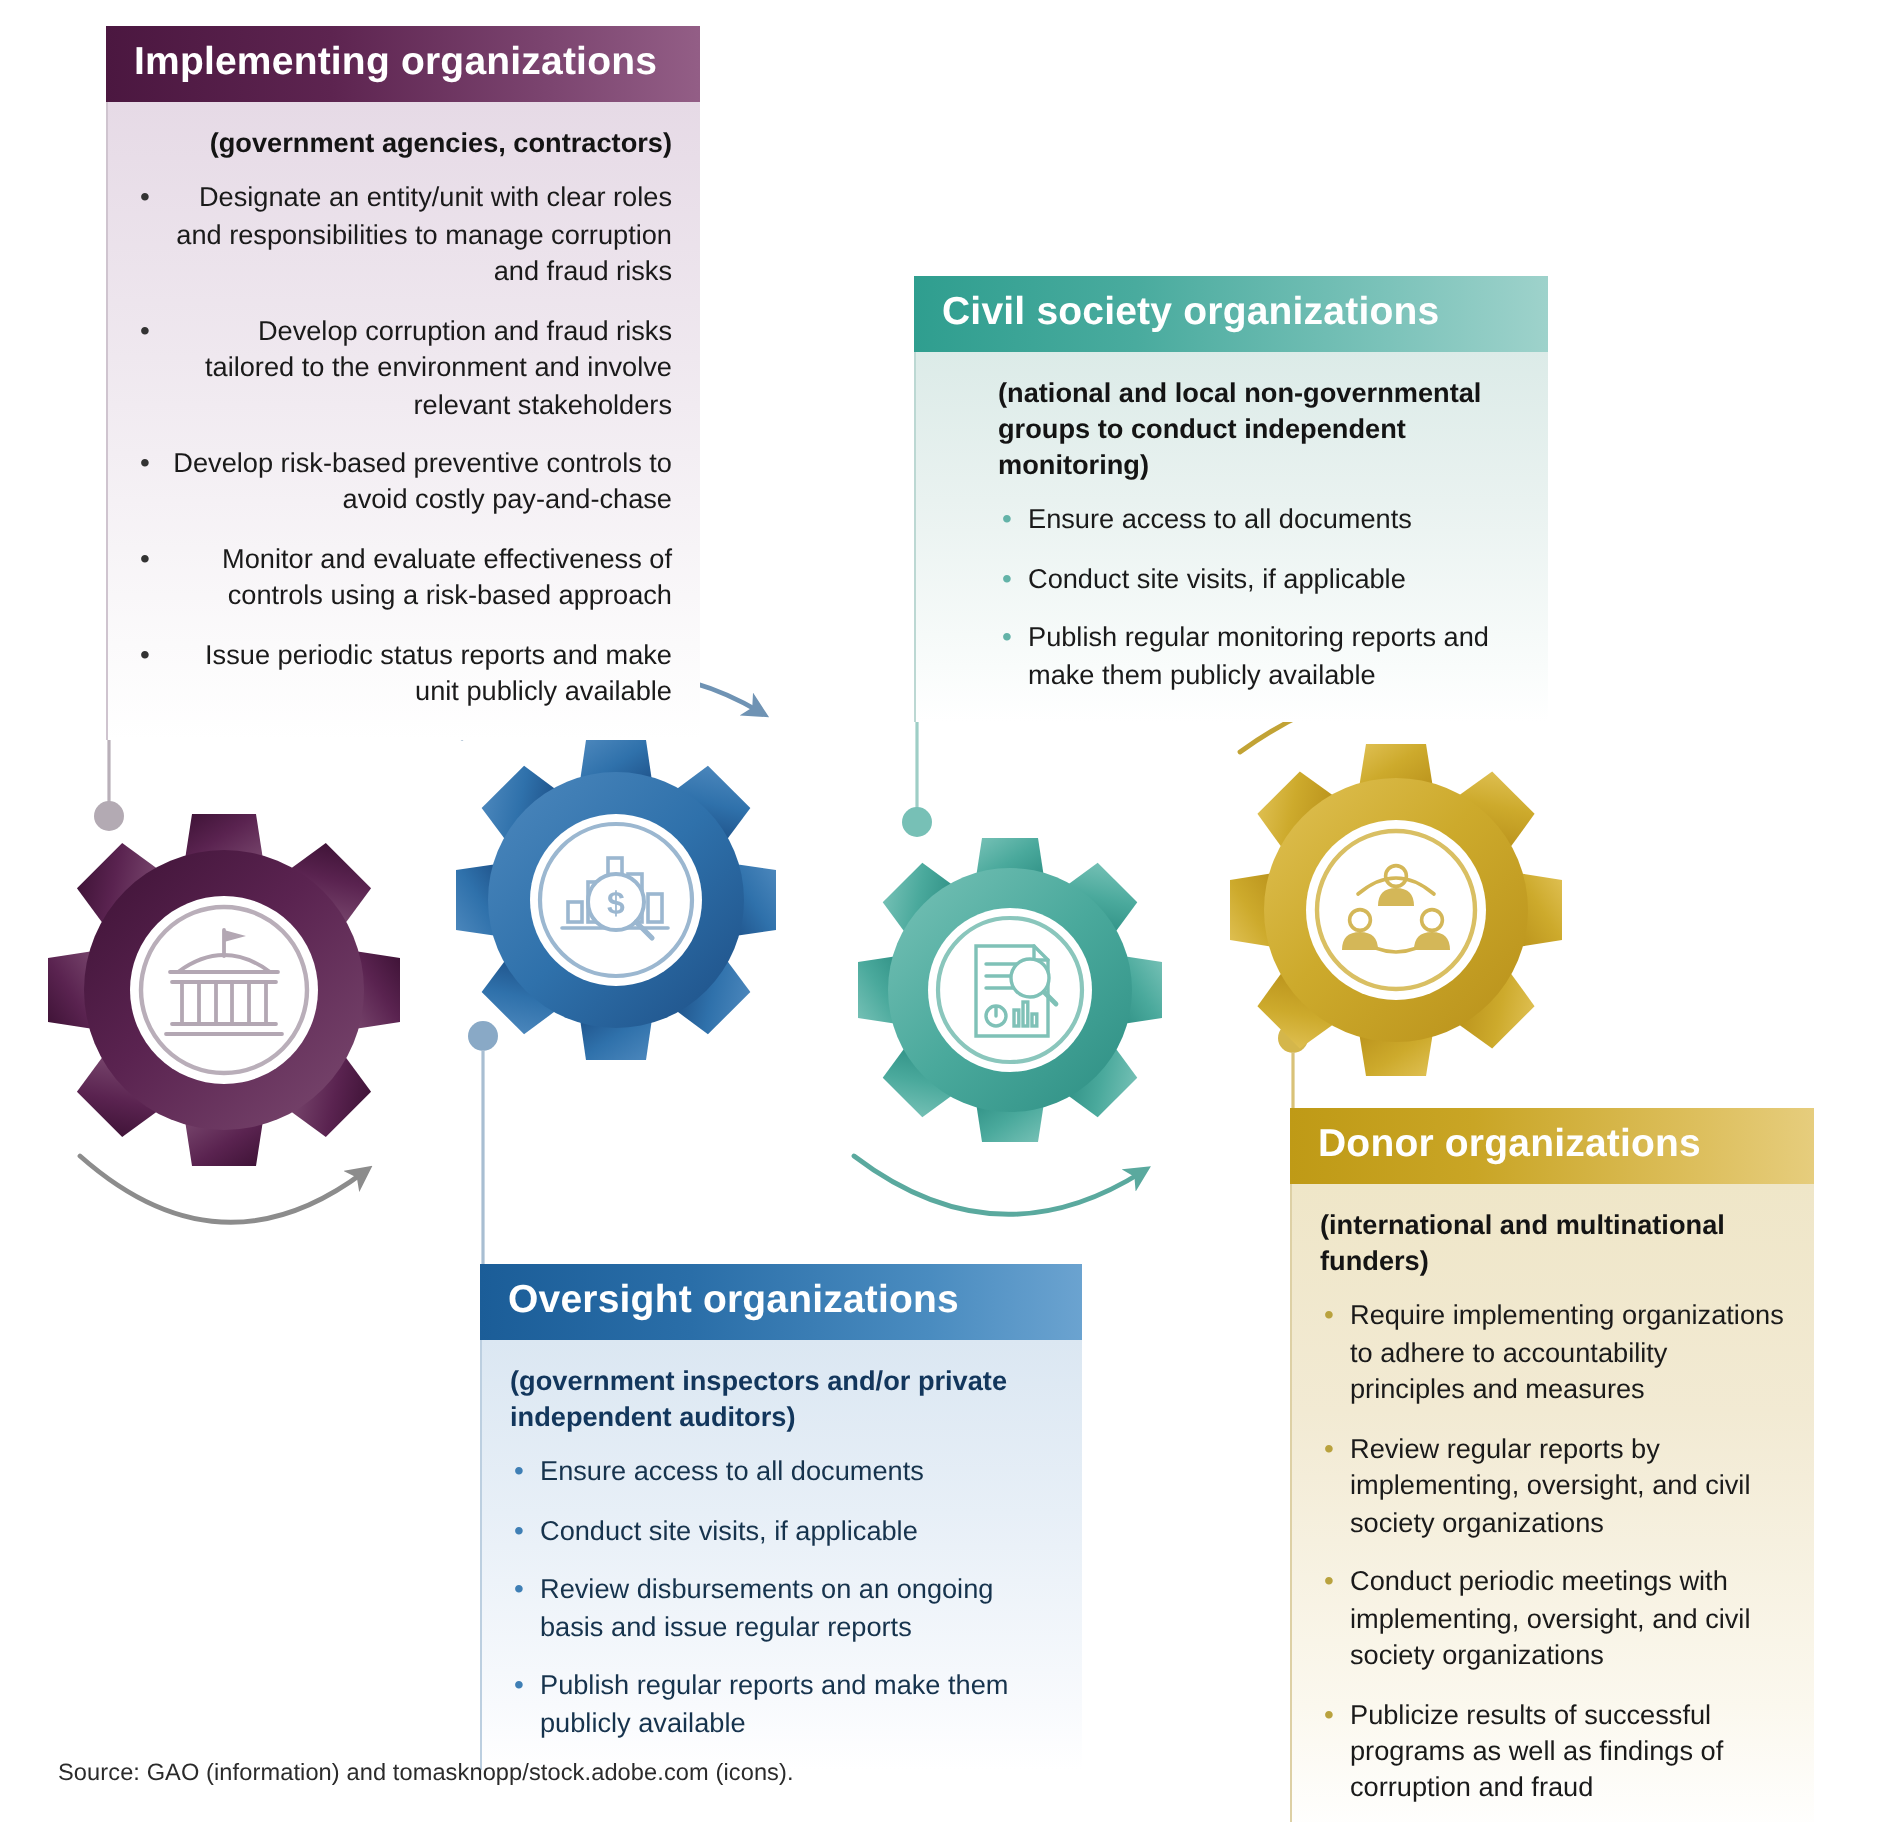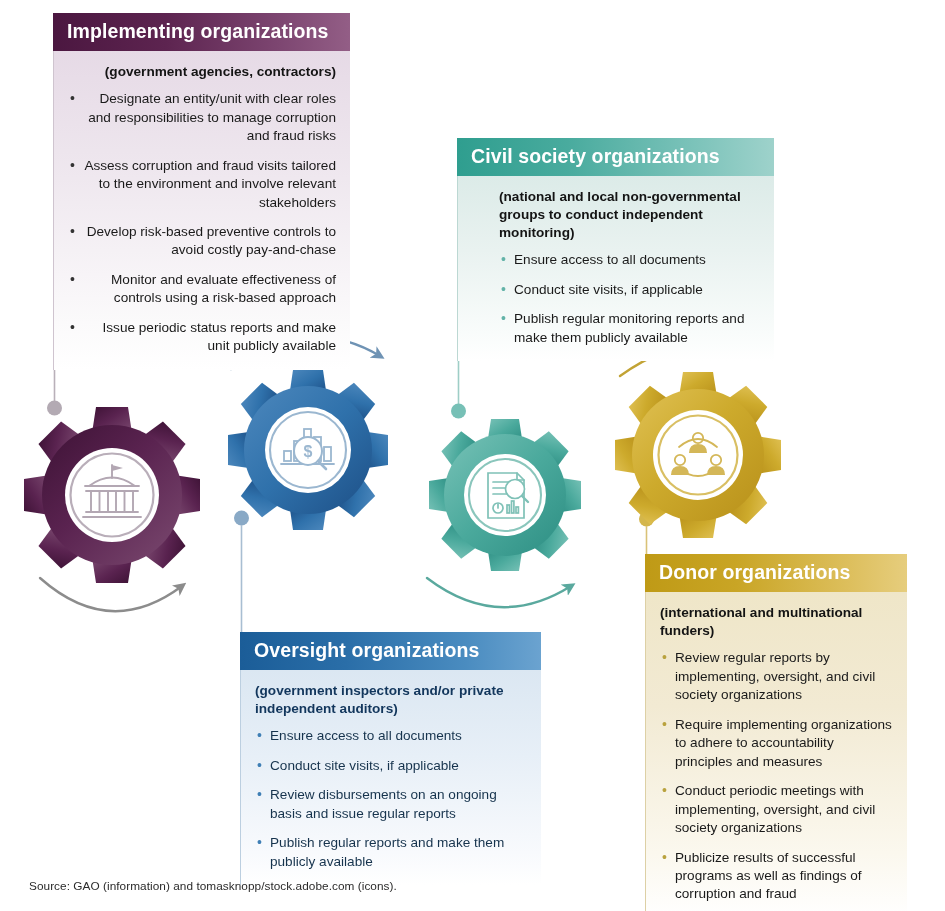--- a/index.html
+++ b/index.html
@@ -337,21 +337,21 @@
       </g>
     </g>
   </svg>
 
   <div class="card" id="card-implementing">
     <div class="card-header">Implementing organizations</div>
     <div class="card-body">
       <p class="card-sub">(government agencies, contractors)</p>
       <ul class="bullets">
         <li>Designate an entity/unit with clear roles and responsibilities to manage corruption and fraud risks</li>
-        <li>Assess corruption and fraud visits tailored to the environment and involve relevant stakeholders</li>
+        <li>Develop corruption and fraud risks tailored to the environment and involve relevant stakeholders</li>
         <li>Develop risk-based preventive controls to avoid costly pay-and-chase</li>
         <li>Monitor and evaluate effectiveness of controls using a risk-based approach</li>
         <li>Issue periodic status reports and make unit publicly available</li>
       </ul>
     </div>
   </div>
 
   <div class="card" id="card-civil">
     <div class="card-header">Civil society organizations</div>
     <div class="card-body">
@@ -375,22 +375,22 @@
         <li>Publish regular reports and make them publicly available</li>
       </ul>
     </div>
   </div>
 
   <div class="card" id="card-donor">
     <div class="card-header">Donor organizations</div>
     <div class="card-body">
       <p class="card-sub">(international and multinational funders)</p>
       <ul class="bullets">
+        <li>Require implementing organizations to adhere to accountability principles and measures</li>
         <li>Review regular reports by implementing, oversight, and civil society organizations</li>
-        <li>Require implementing organizations to adhere to accountability principles and measures</li>
         <li>Conduct periodic meetings with implementing, oversight, and civil society organizations</li>
         <li>Publicize results of successful programs as well as findings of corruption and fraud</li>
       </ul>
     </div>
   </div>
 
   <div id="source-note">Source: GAO (information) and tomasknopp/stock.adobe.com (icons).</div>
 
 </div>
 

